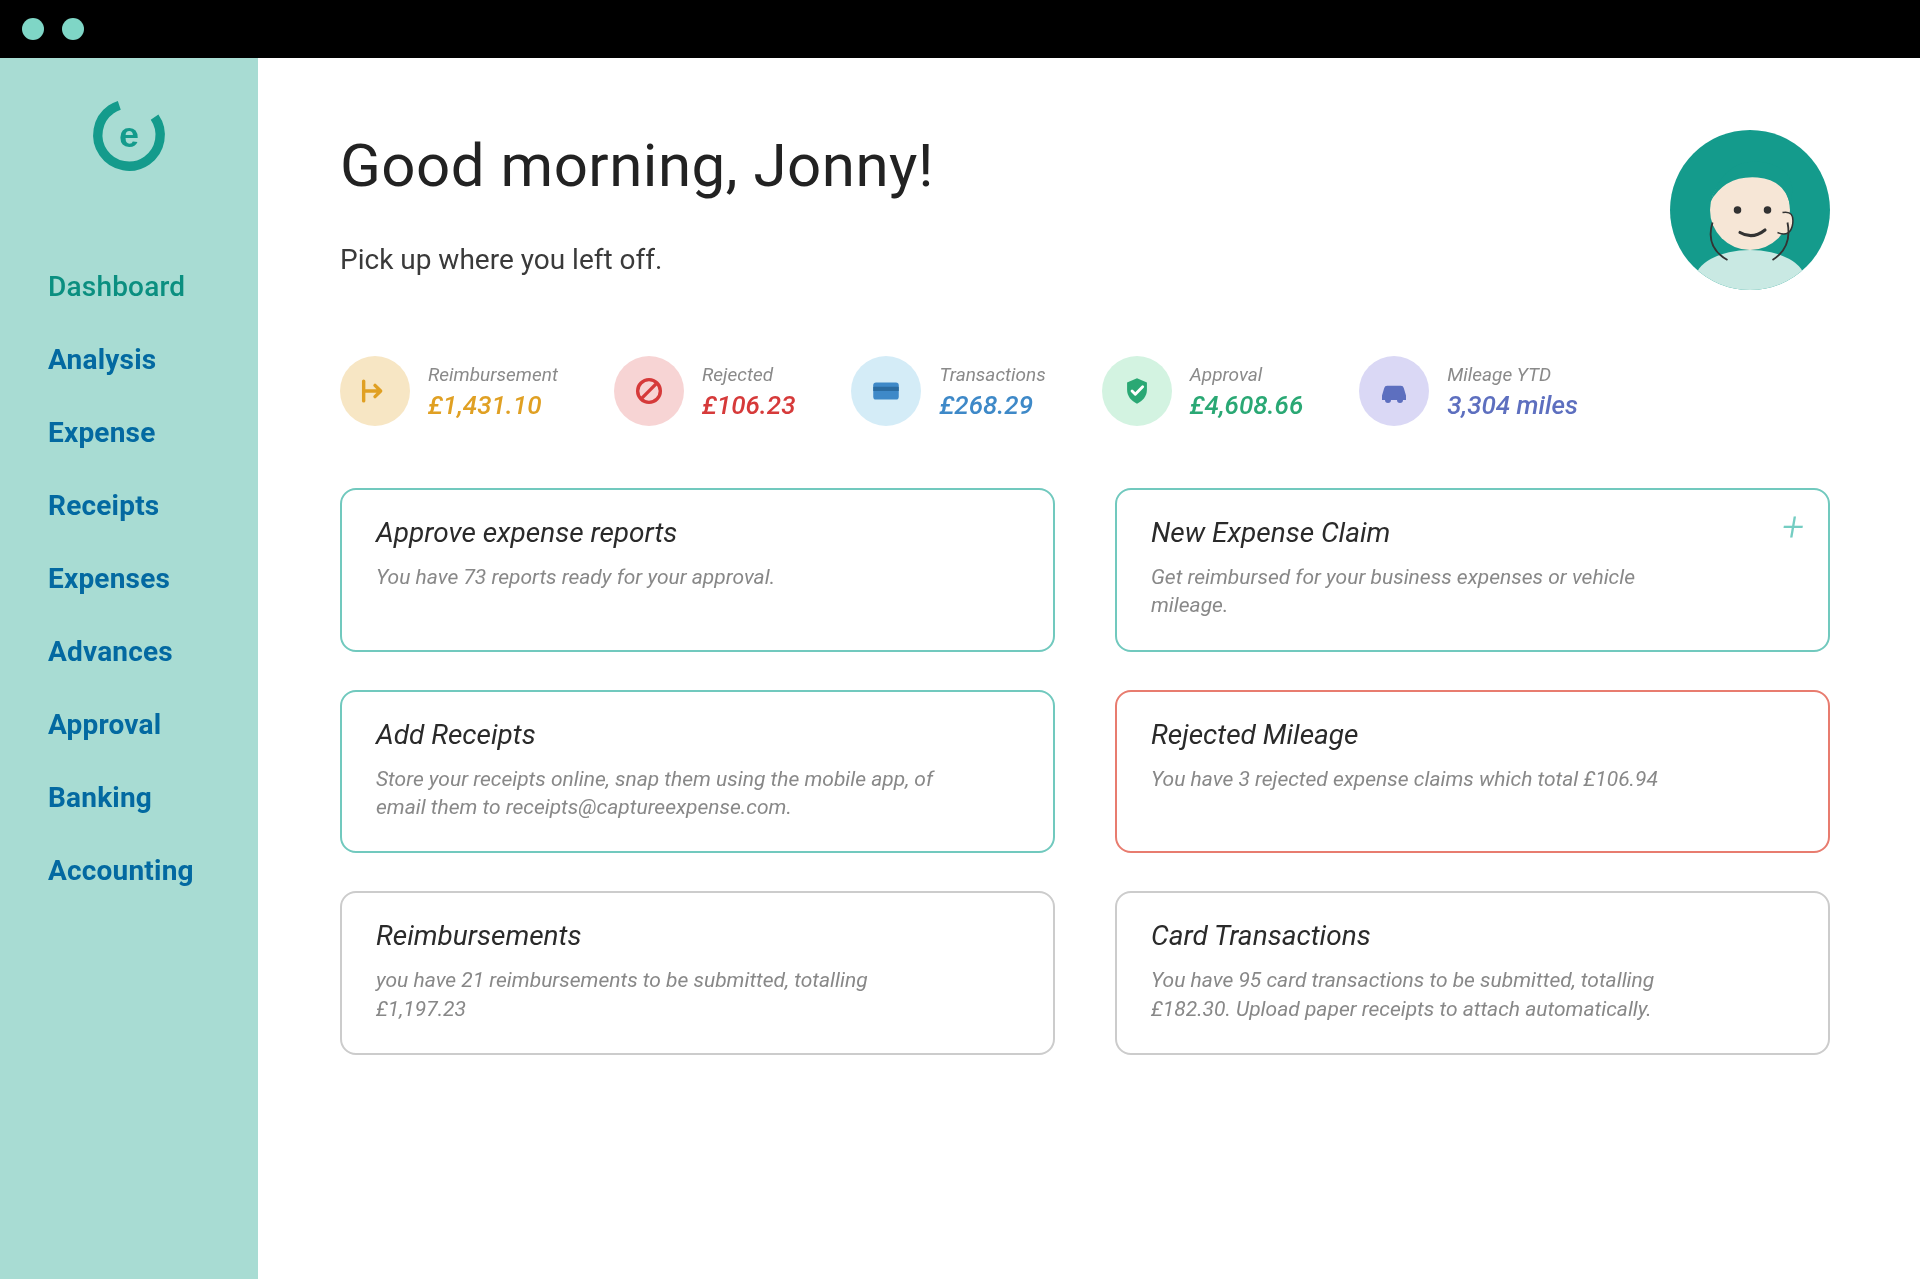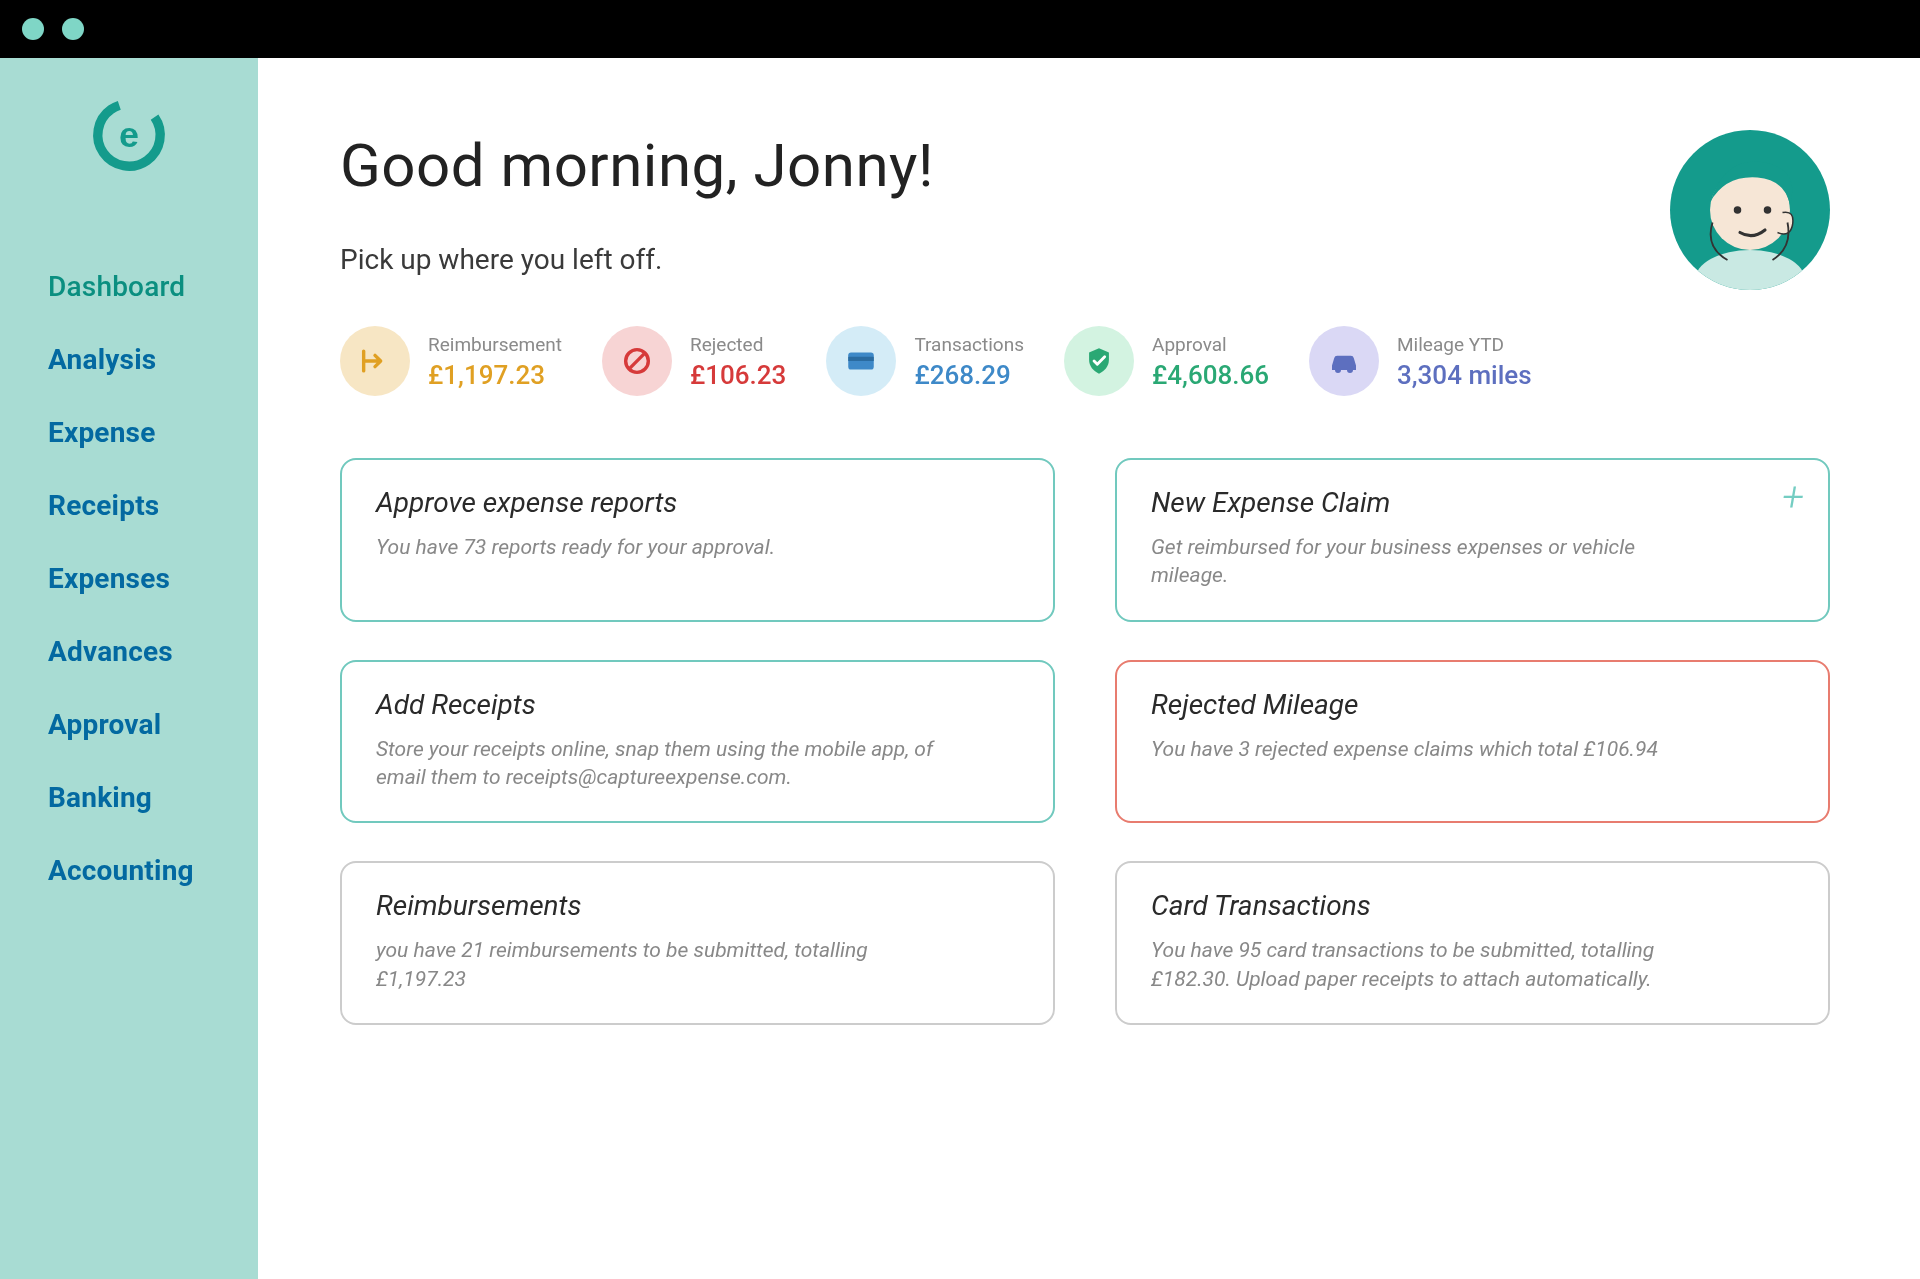--- a/index.html
+++ b/index.html
@@ -22,21 +22,21 @@
   
   .main { flex: 1; background: #fff; padding: 72px 90px 12px 82px; position: relative; }
   .header-row { display: flex; justify-content: space-between; align-items: flex-start; }
   .greeting { font-size: 60px; font-weight: 400; color: #222; letter-spacing: .5px; }
   .subtitle { margin-top: 42px; font-size: 28px; color: #3a3a3a; }
 
   .avatar { width: 160px; height: 160px; border-radius: 50%; background: #149b8c; overflow: hidden; display: flex; align-items: flex-end; justify-content: center; }
   .avatar svg { width: 150px; height: 150px; }
 
   
-  .stats { display: flex; gap: 40px; margin-top: 36px; }
+  .stats { display: flex; gap: 56px; margin-top: 66px; font-style: italic; }
   .stat { display: flex; align-items: center; gap: 18px; }
   .stat-icon { width: 70px; height: 70px; border-radius: 50%; display: flex; align-items: center; justify-content: center; }
   .si-reimb { background: #f7e6c4; }
   .si-reject { background: #f7d4d4; }
   .si-trans { background: #d4ecf7; }
   .si-approval { background: #d3f3e1; }
   .si-mileage { background: #dad8f5; }
   .stat-text { display: flex; flex-direction: column; gap: 4px; }
   .stat-label { font-size: 19px; color: #8a8a8a; }
   .stat-value { font-size: 26px; font-weight: 500; }
@@ -112,21 +112,21 @@
     <div class="stats">
 
       <div class="stat">
         <div class="stat-icon si-reimb">
           <svg width="34" height="34" viewBox="0 0 24 24">
               <path d="M4 5v14M4 12h11m-3-4 4 4-4 4" stroke="#e0a023" stroke-width="2.4" fill="none" stroke-linecap="round" stroke-linejoin="round"></path>
             </svg>
         </div>
         <div class="stat-text">
           <span class="stat-label">Reimbursement</span>
-          <span class="stat-value v-reimb">£1,197.23</span>
+          <span class="stat-value v-reimb">£1,431.10</span>
         </div>
       </div>
 
       <div class="stat">
         <div class="stat-icon si-reject">
           <svg width="34" height="34" viewBox="0 0 24 24">
               <circle cx="12" cy="12" r="8" stroke="#d63a3a" stroke-width="2.4" fill="none"></circle>
               <line x1="7" y1="17" x2="17" y2="7" stroke="#d63a3a" stroke-width="2.4"></line>
             </svg>
         </div>

